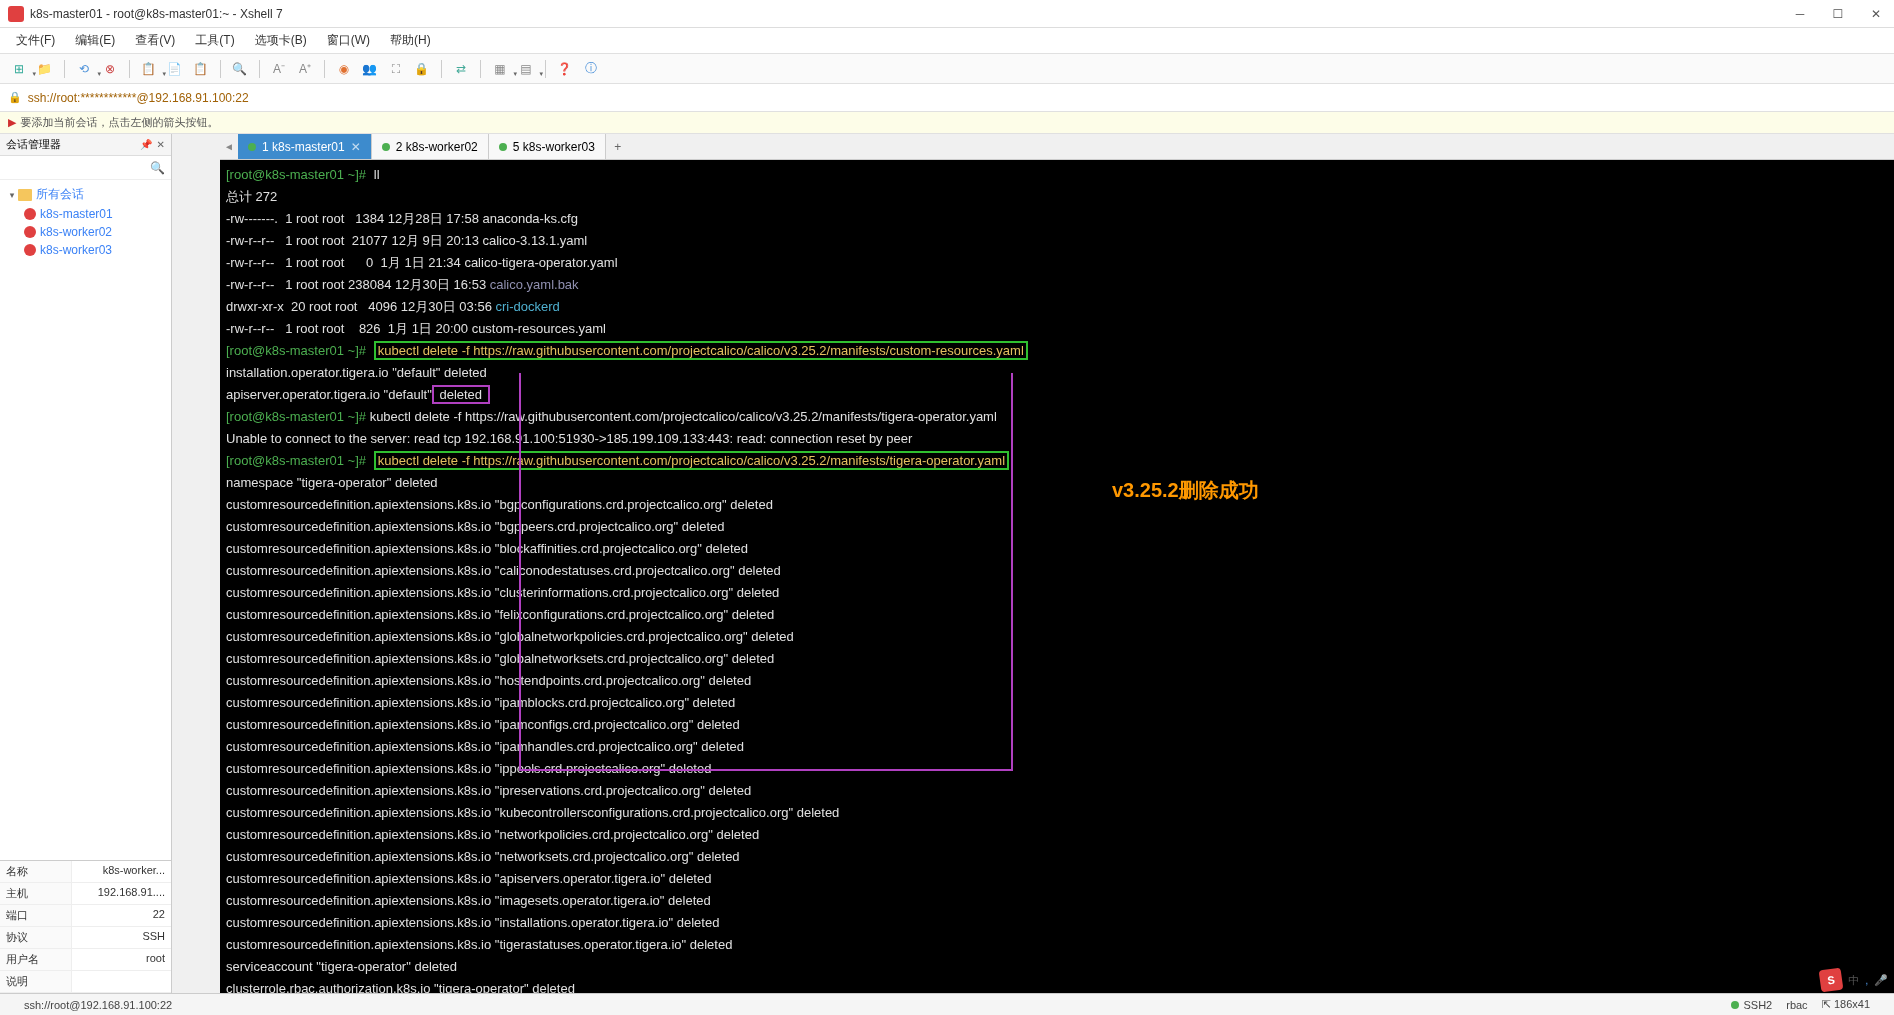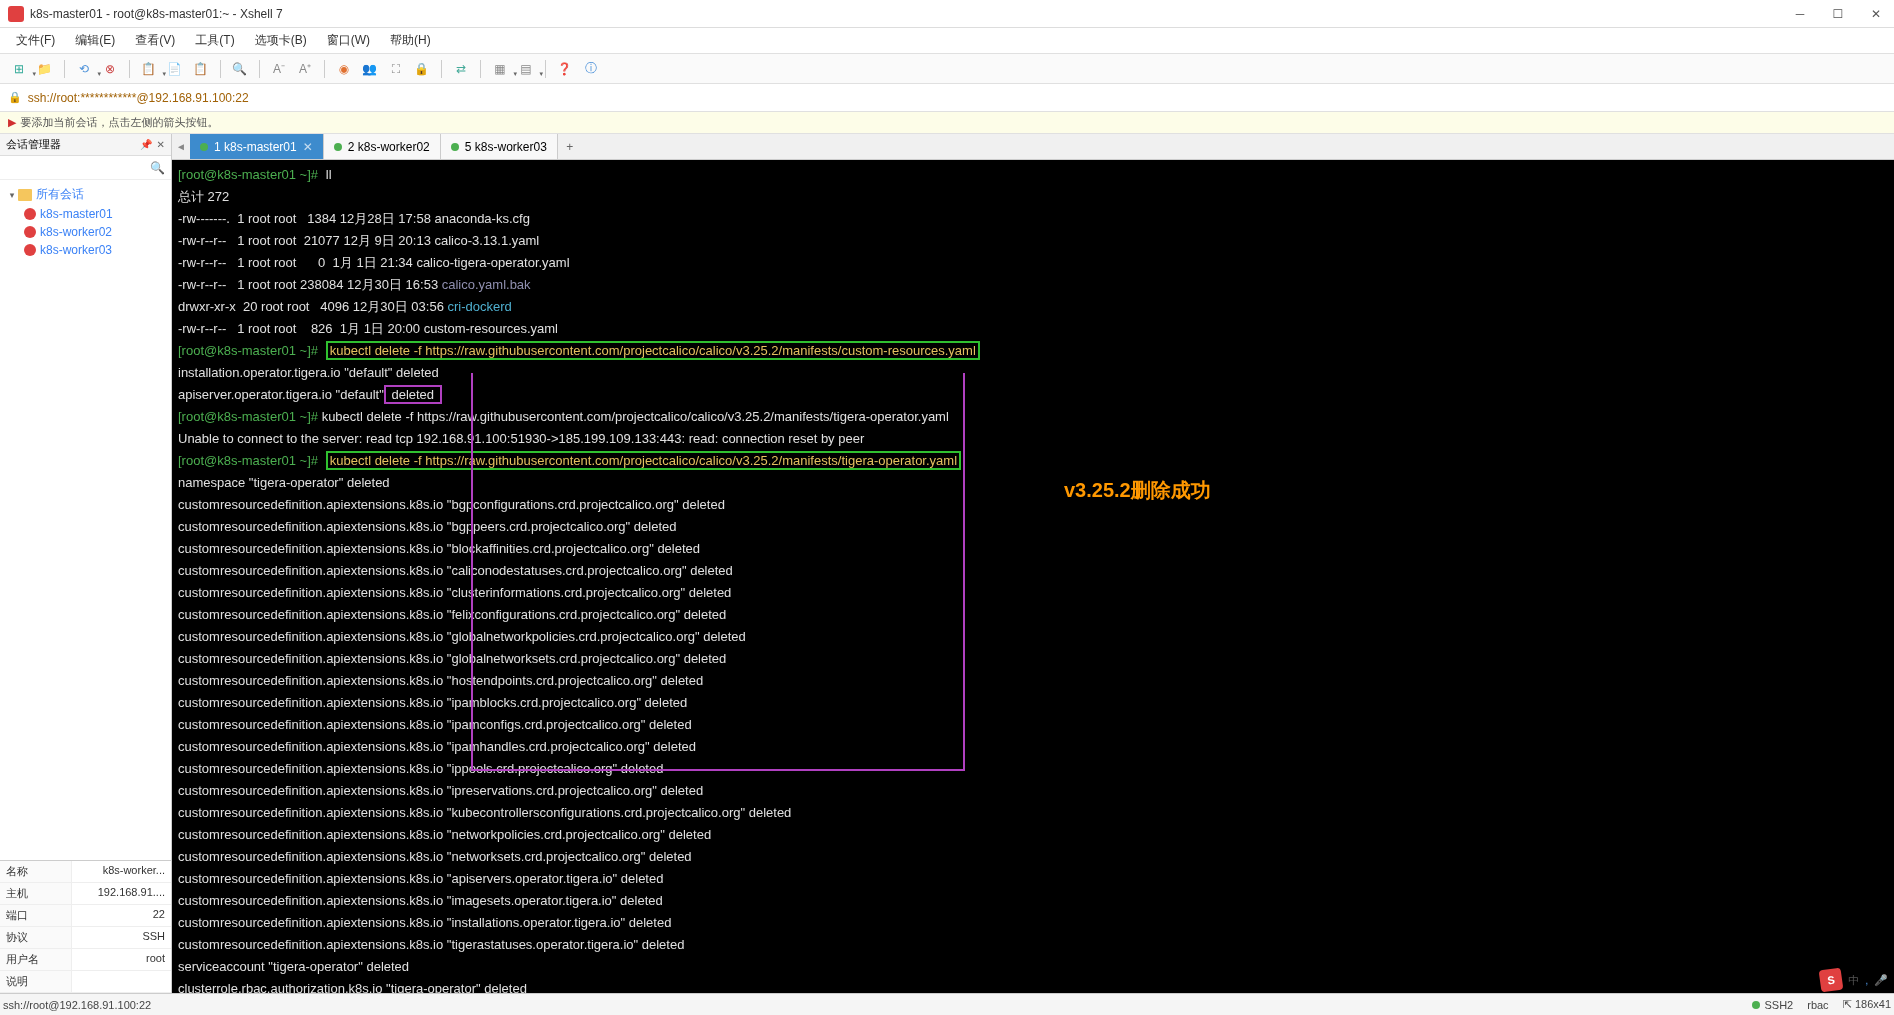--- a/index.html
+++ b/index.html
@@ -25,21 +25,21 @@
 
 .addressbar { height: 28px; background: #fff; display: flex; align-items: center; padding: 0 8px; gap: 6px; border-bottom: 1px solid #e0e0e0; }
 .lock-icon { color: #777; font-size: 11px; }
 .addr-text { color: #a16207; font-size: 12px; }
 
 
 .hintbar { height: 22px; background: #fdfde8; display: flex; align-items: center; padding: 0 8px; gap: 4px; border-bottom: 1px solid #e0e0e0; font-size: 11px; color: #555; }
 .hint-flag { color: #d03030; }
 
 
-.main { display: flex; height: calc(100vh - 28px - 26px - 30px - 28px - 22px - 22px); }
+.main { display: flex; height: calc(100vh - 28px - 26px - 30px - 28px - 22px - 22px); gap: 48px; }
 
 
 .sidebar { width: 172px; background: #fff; border-right: 1px solid #ccc; display: flex; flex-direction: column; }
 .sidebar-header { height: 22px; display: flex; align-items: center; justify-content: space-between; padding: 0 6px; background: #f5f5f5; border-bottom: 1px solid #ddd; font-size: 11px; }
 .sidebar-header-btns { display: flex; gap: 4px; font-size: 10px; color: #666; }
 .search-row { height: 24px; display: flex; align-items: center; padding: 0 6px; border-bottom: 1px solid #eee; }
 .search-input { flex: 1; border: none; outline: none; font-size: 11px; }
 .search-icon { color: #888; font-size: 12px; }
 .tree { flex: 1; overflow: auto; padding: 4px 0; font-size: 12px; }
 .tree-node { display: flex; align-items: center; padding: 2px 6px; cursor: pointer; }
@@ -73,21 +73,21 @@
 .t-white { color: #e0e0e0; }
 .t-gray { color: #9090b0; }
 .hl-box1 { border: 2px solid #30c030; padding: 0 2px; }
 .hl-box2 { border: 2px solid #b040c0; padding: 0 2px; }
 .hl-box3 { border: 2px solid #30c030; padding: 0 2px; }
 .vline { position: absolute; border-left: 2px solid #b040c0; border-bottom: 2px solid #b040c0; border-right: 2px solid #b040c0; }
 .annot { position: absolute; color: #ff9800; font-family: "Microsoft YaHei", sans-serif; font-size: 20px; font-weight: bold; }
 .cursor-blk { display: inline-block; width: 8px; height: 13px; border: 1px solid #4caf50; vertical-align: middle; }
 
 
-.statusbar { height: 22px; background: #f5f5f5; border-top: 1px solid #ccc; display: flex; align-items: center; padding: 0 3px; font-size: 11px; color: #444; gap: 14px; }
+.statusbar { height: 22px; background: #f5f5f5; border-top: 1px solid #ccc; display: flex; align-items: center; padding: 0 24px; font-size: 11px; color: #444; gap: 14px; }
 .statusbar .spacer { flex: 1; }
 .status-item { display: flex; align-items: center; gap: 4px; }
 .status-dot { width: 8px; height: 8px; border-radius: 50%; background: #4caf50; }
 
 
 .corner { position: fixed; right: 6px; bottom: 24px; display: flex; gap: 6px; align-items: center; font-size: 11px; color: #555; }
 .corner .red-s { width: 22px; height: 22px; background: #e04040; color: #fff; border-radius: 4px; display: flex; align-items: center; justify-content: center; font-weight: bold; transform: rotate(-8deg); }
 </style>
 </head>
 <body>

